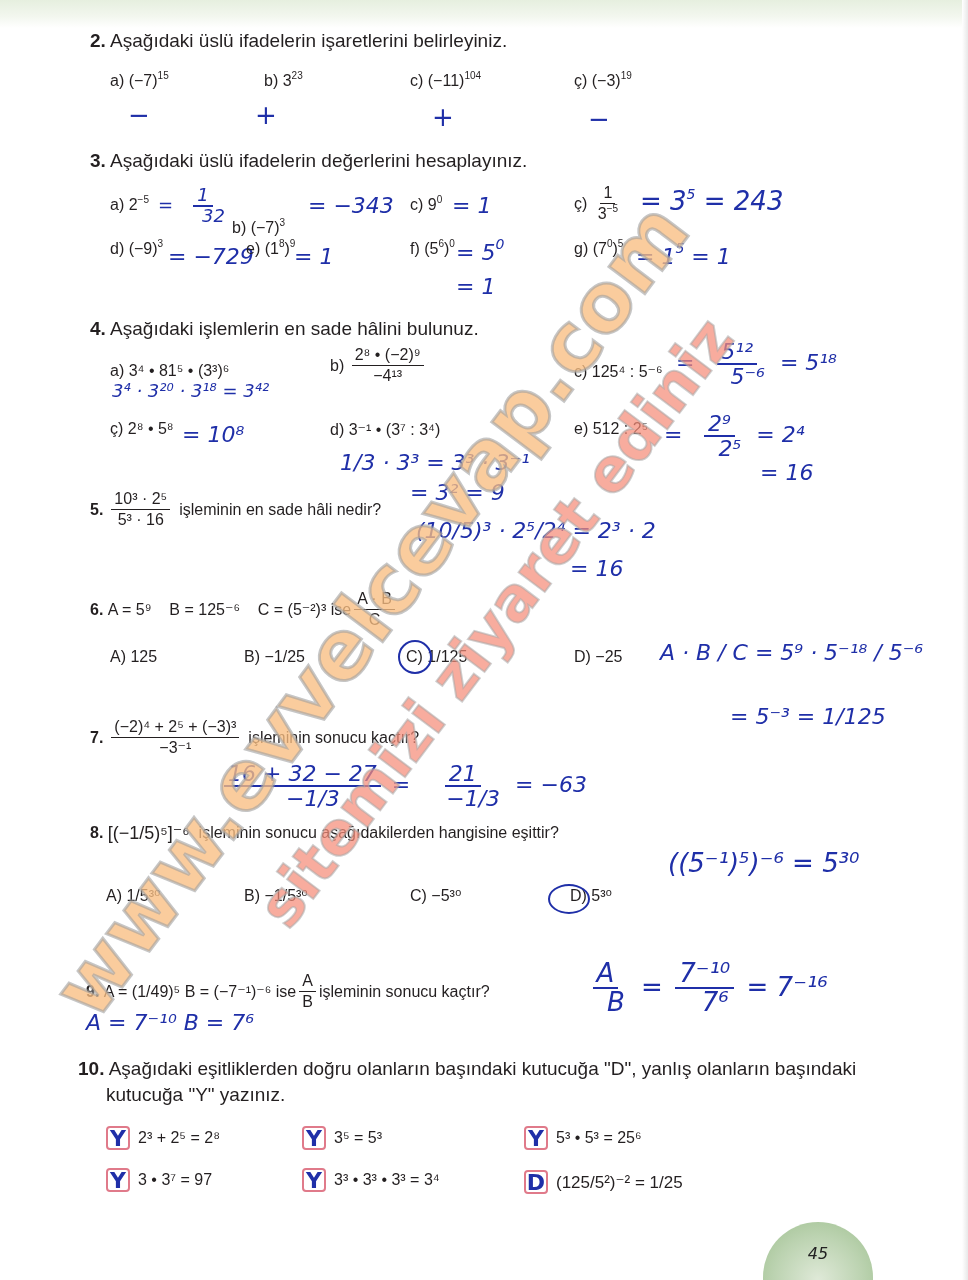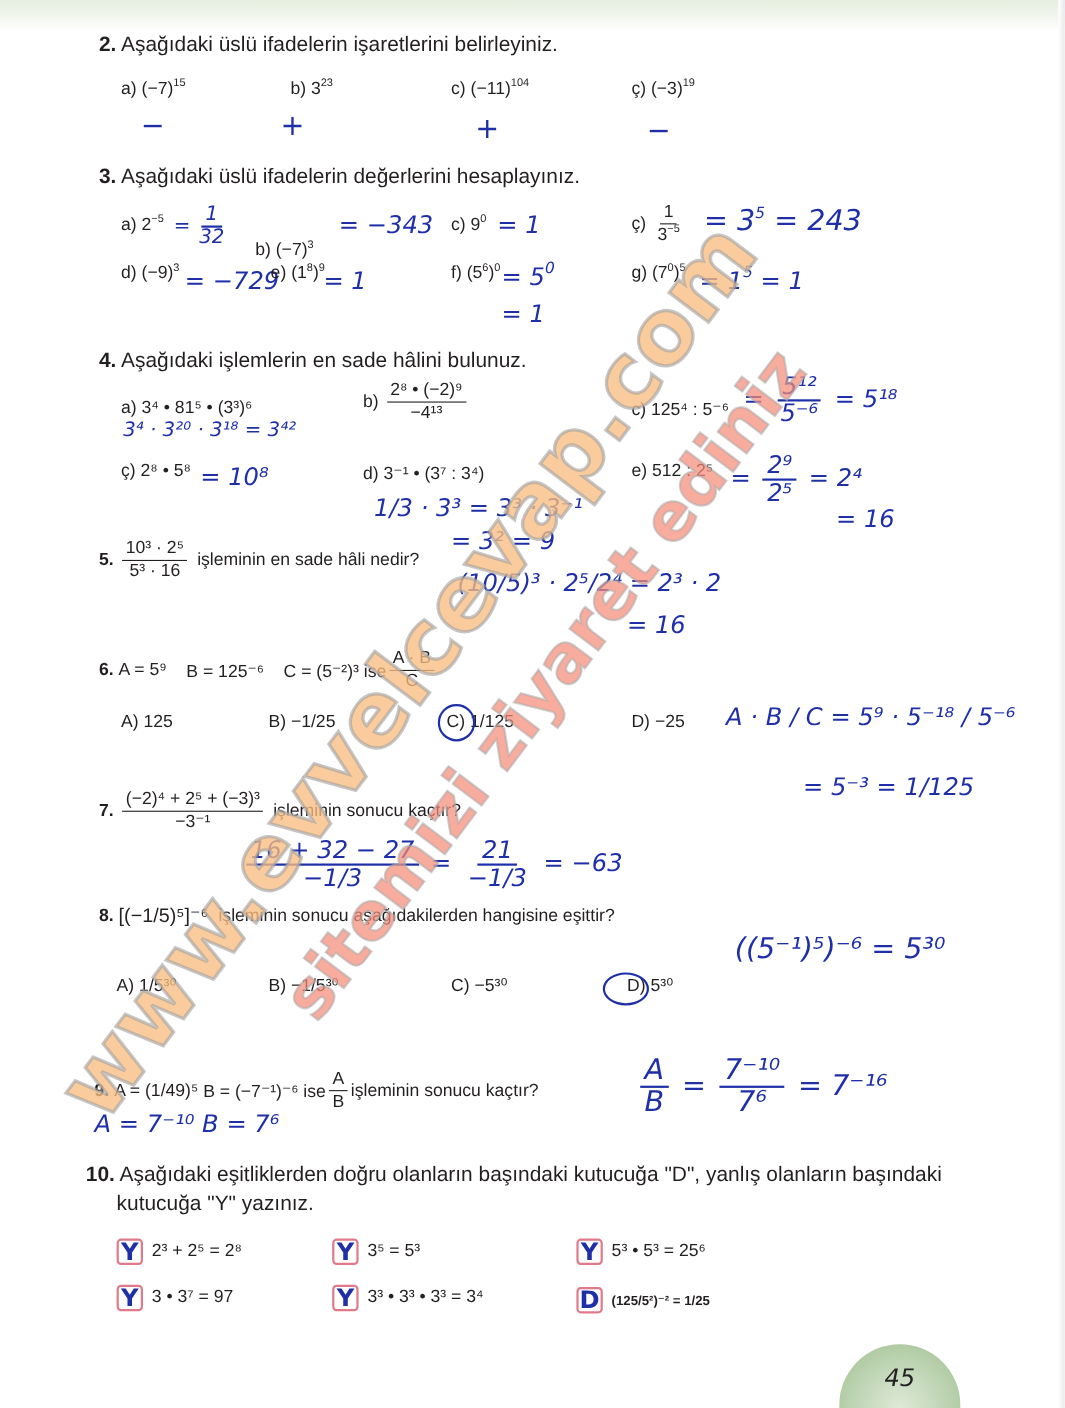--- a/index.html
+++ b/index.html
@@ -31,21 +31,21 @@
     color: #1f2fa8;
     font-family: "DejaVu Sans", sans-serif;
     font-style: italic;
     font-size: 22px;
   }
   .hand.big { font-size: 26px; }
   .hand.small { font-size: 18px; }
   .hand sup { font-size: 14px; vertical-align: 11px; }
   .hfrac { display: inline-flex; flex-direction: column; align-items: center; vertical-align: middle; line-height: 1.05; margin: 0 4px; }
   .hfrac .num { border-bottom: 2px solid #1f2fa8; padding: 0 4px; }
-  .hfrac .den { padding: 0 4px; }
+  .hfrac .den { padding: 0 4px; margin-left: 21px; }
   .circle {
     position: absolute; border: 2px solid #1f2fa8; border-radius: 50%;
   }
   .ybox {
     display: inline-flex; align-items: center; justify-content: center;
     width: 24px; height: 24px; border: 2px solid #e07a8a; border-radius: 4px;
     color: #1f2fa8; font-size: 22px; font-family: "DejaVu Sans", sans-serif;
     font-weight: bold; vertical-align: middle; margin-right: 8px;
   }
   .opt-row { position: absolute; display: flex; align-items: center; font-size: 16px; }
@@ -65,21 +65,21 @@
     -webkit-text-stroke: 2px rgba(170,170,170,0.55);
     transform: rotate(-53deg);
   }
   .page-badge {
     position: absolute; left: 763px; top: 1222px; width: 110px; height: 58px;
     border-radius: 55px 55px 0 0;
     background: radial-gradient(circle at 50% 100%, #dfe9d8 0%, #bcd3b1 55%, #9dbf8e 100%);
     display: flex; align-items: center; justify-content: center;
   }
   .page-badge span {
-    font-family: "DejaVu Sans", sans-serif; font-style: italic; font-size: 22px;
+    font-family: "DejaVu Sans", sans-serif; font-style: italic; font-size: 16px;
     color: #222; margin-top: 4px;
   }
 </style>
 </head>
 <body>
 
 <div class="top-band"></div>
 <div class="right-edge"></div>
 
 <div class="abs q-title" style="left:90px; top:30px;">
@@ -324,21 +324,21 @@
 <div class="opt-row" style="left:106px; top:1168px;">
   <span class="ybox">Y</span>
   <span>3 • 3⁷ = 97</span>
 </div>
 <div class="opt-row" style="left:302px; top:1168px;">
   <span class="ybox">Y</span>
   <span>3³ • 3³ • 3³ = 3⁴</span>
 </div>
 <div class="opt-row" style="left:524px; top:1170px;">
   <span class="ybox">D</span>
-  <span style="font-size:12px;font-weight:bold;">(125/5²)⁻² = 1/25</span>
+  <span style="font-size:17px;">(125/5²)⁻² = 1/25</span>
 </div>
 
 <div class="watermark wm1">www.evvelcevap.com</div>
 <div class="watermark wm2">sitemizi ziyaret ediniz</div>
 
 <div class="page-badge">
   <span>45</span>
 </div>
 
 </body></html>

